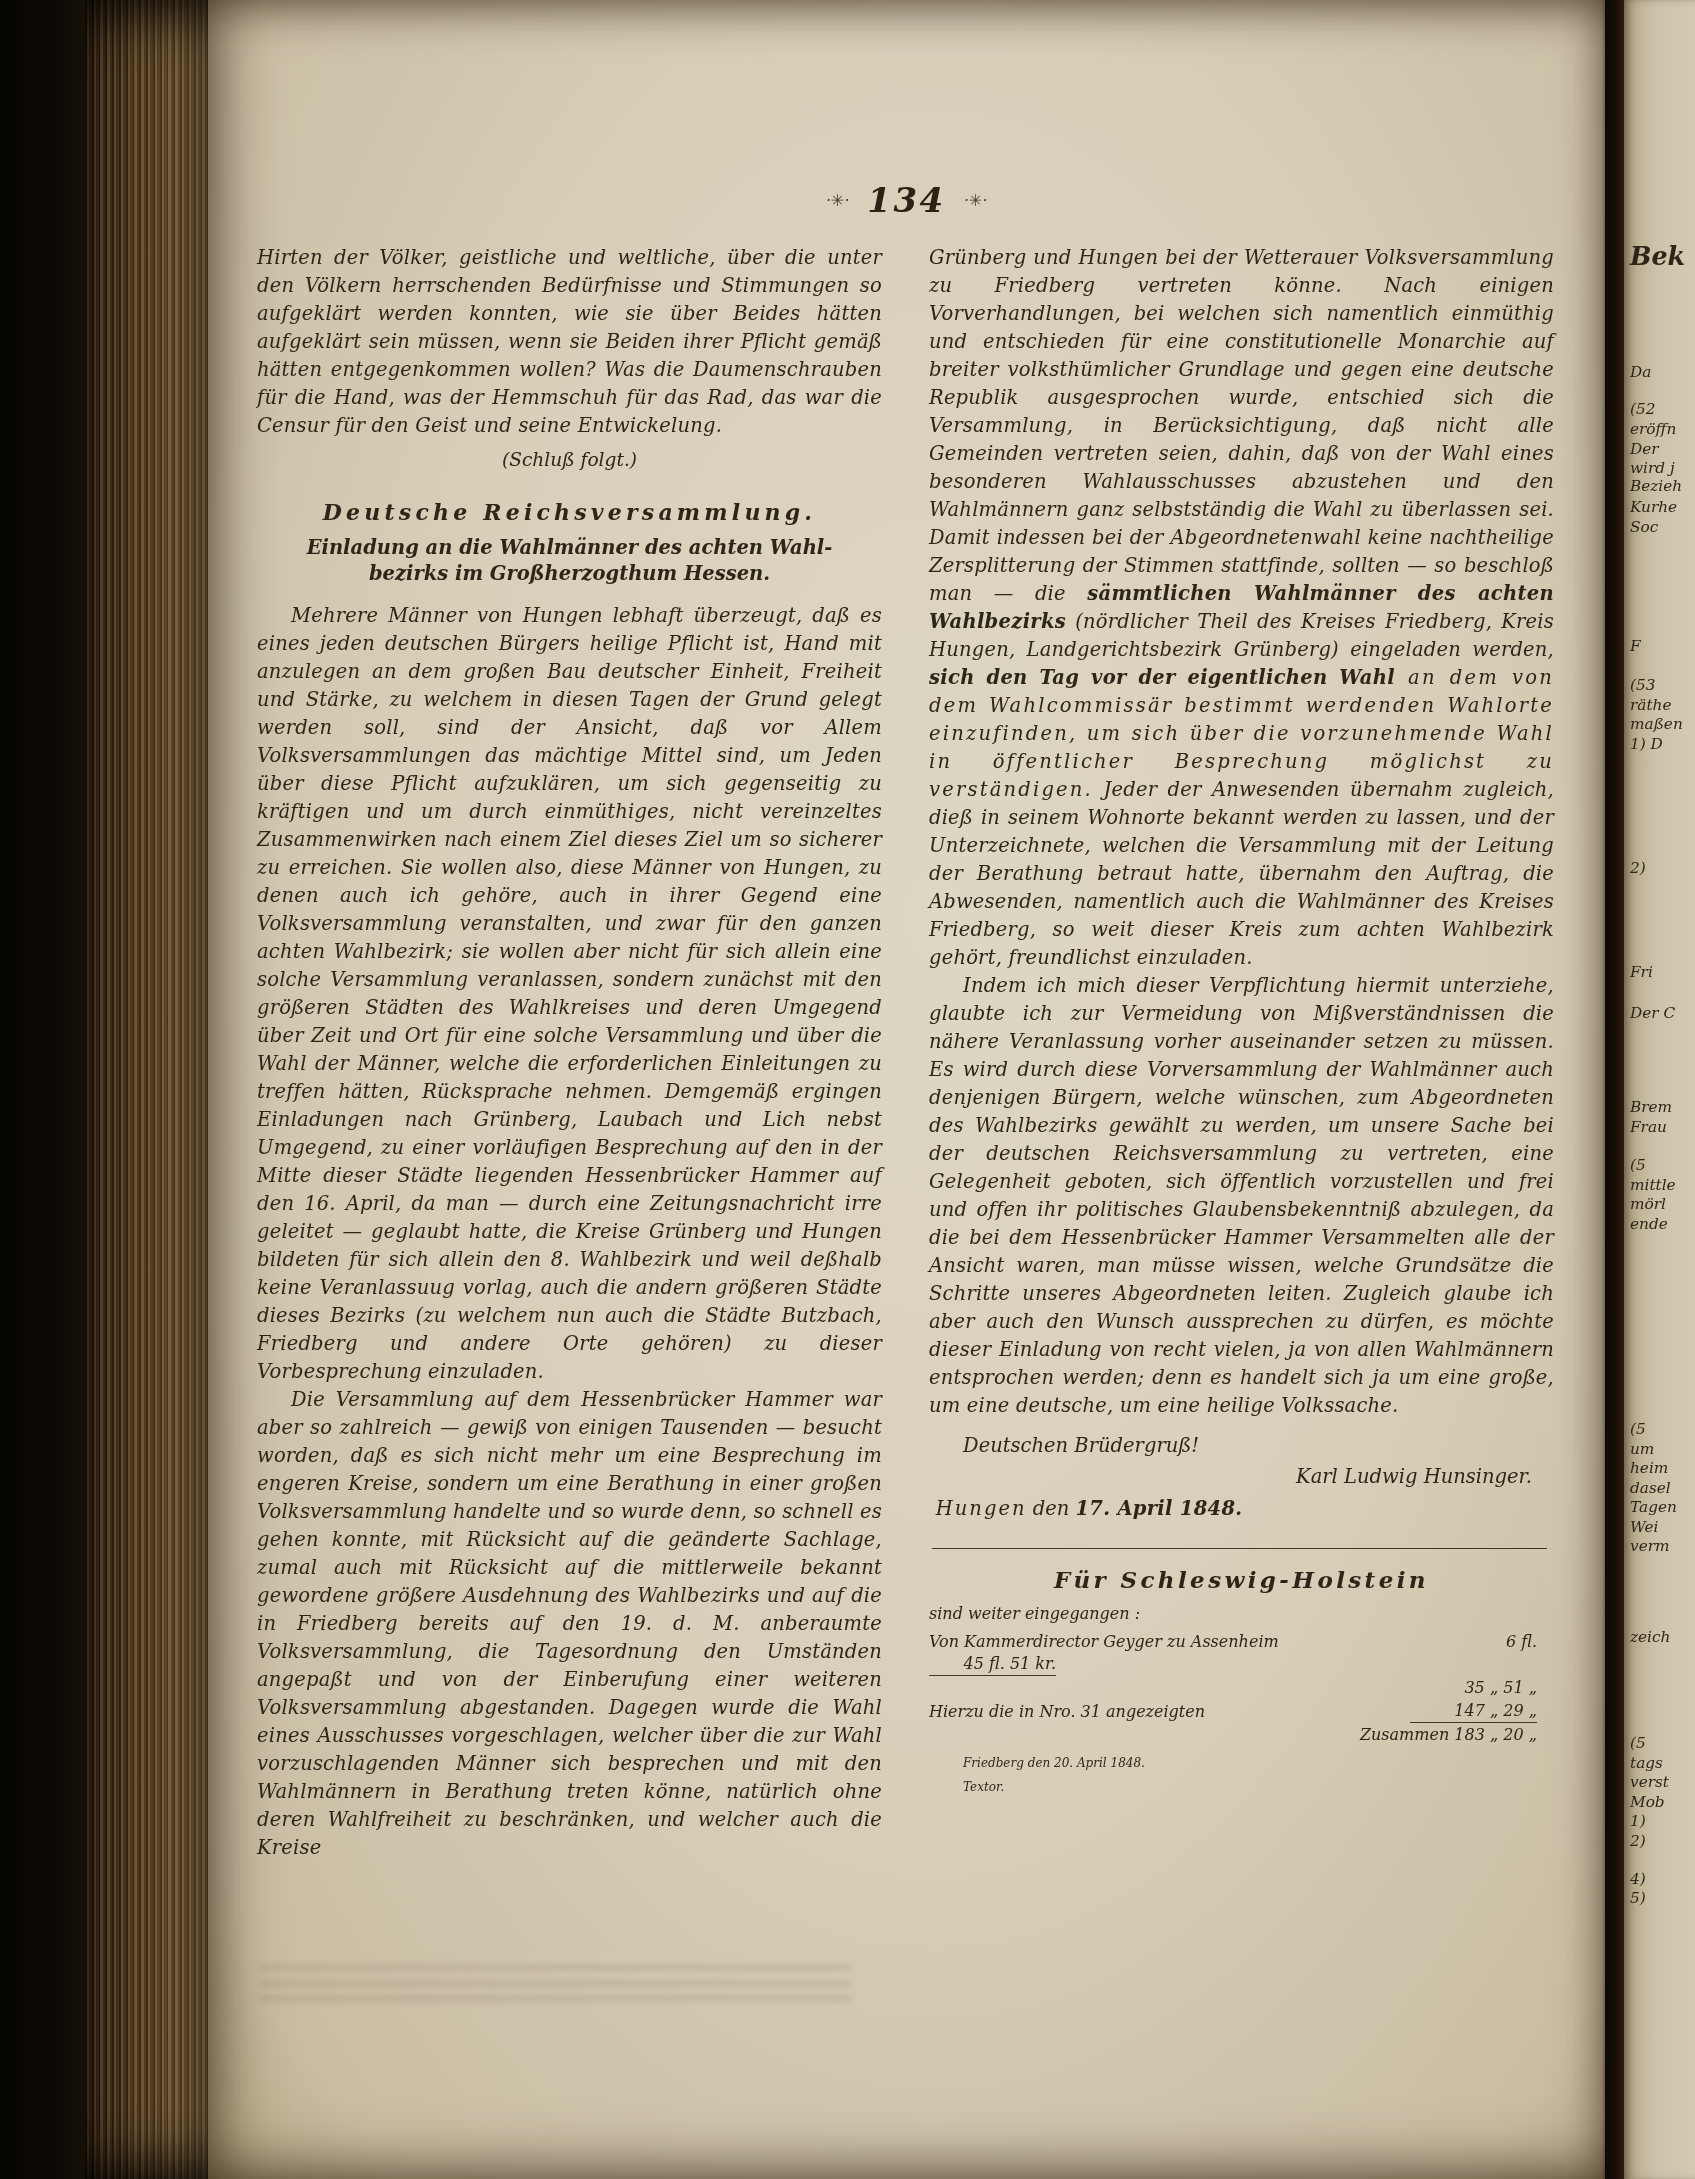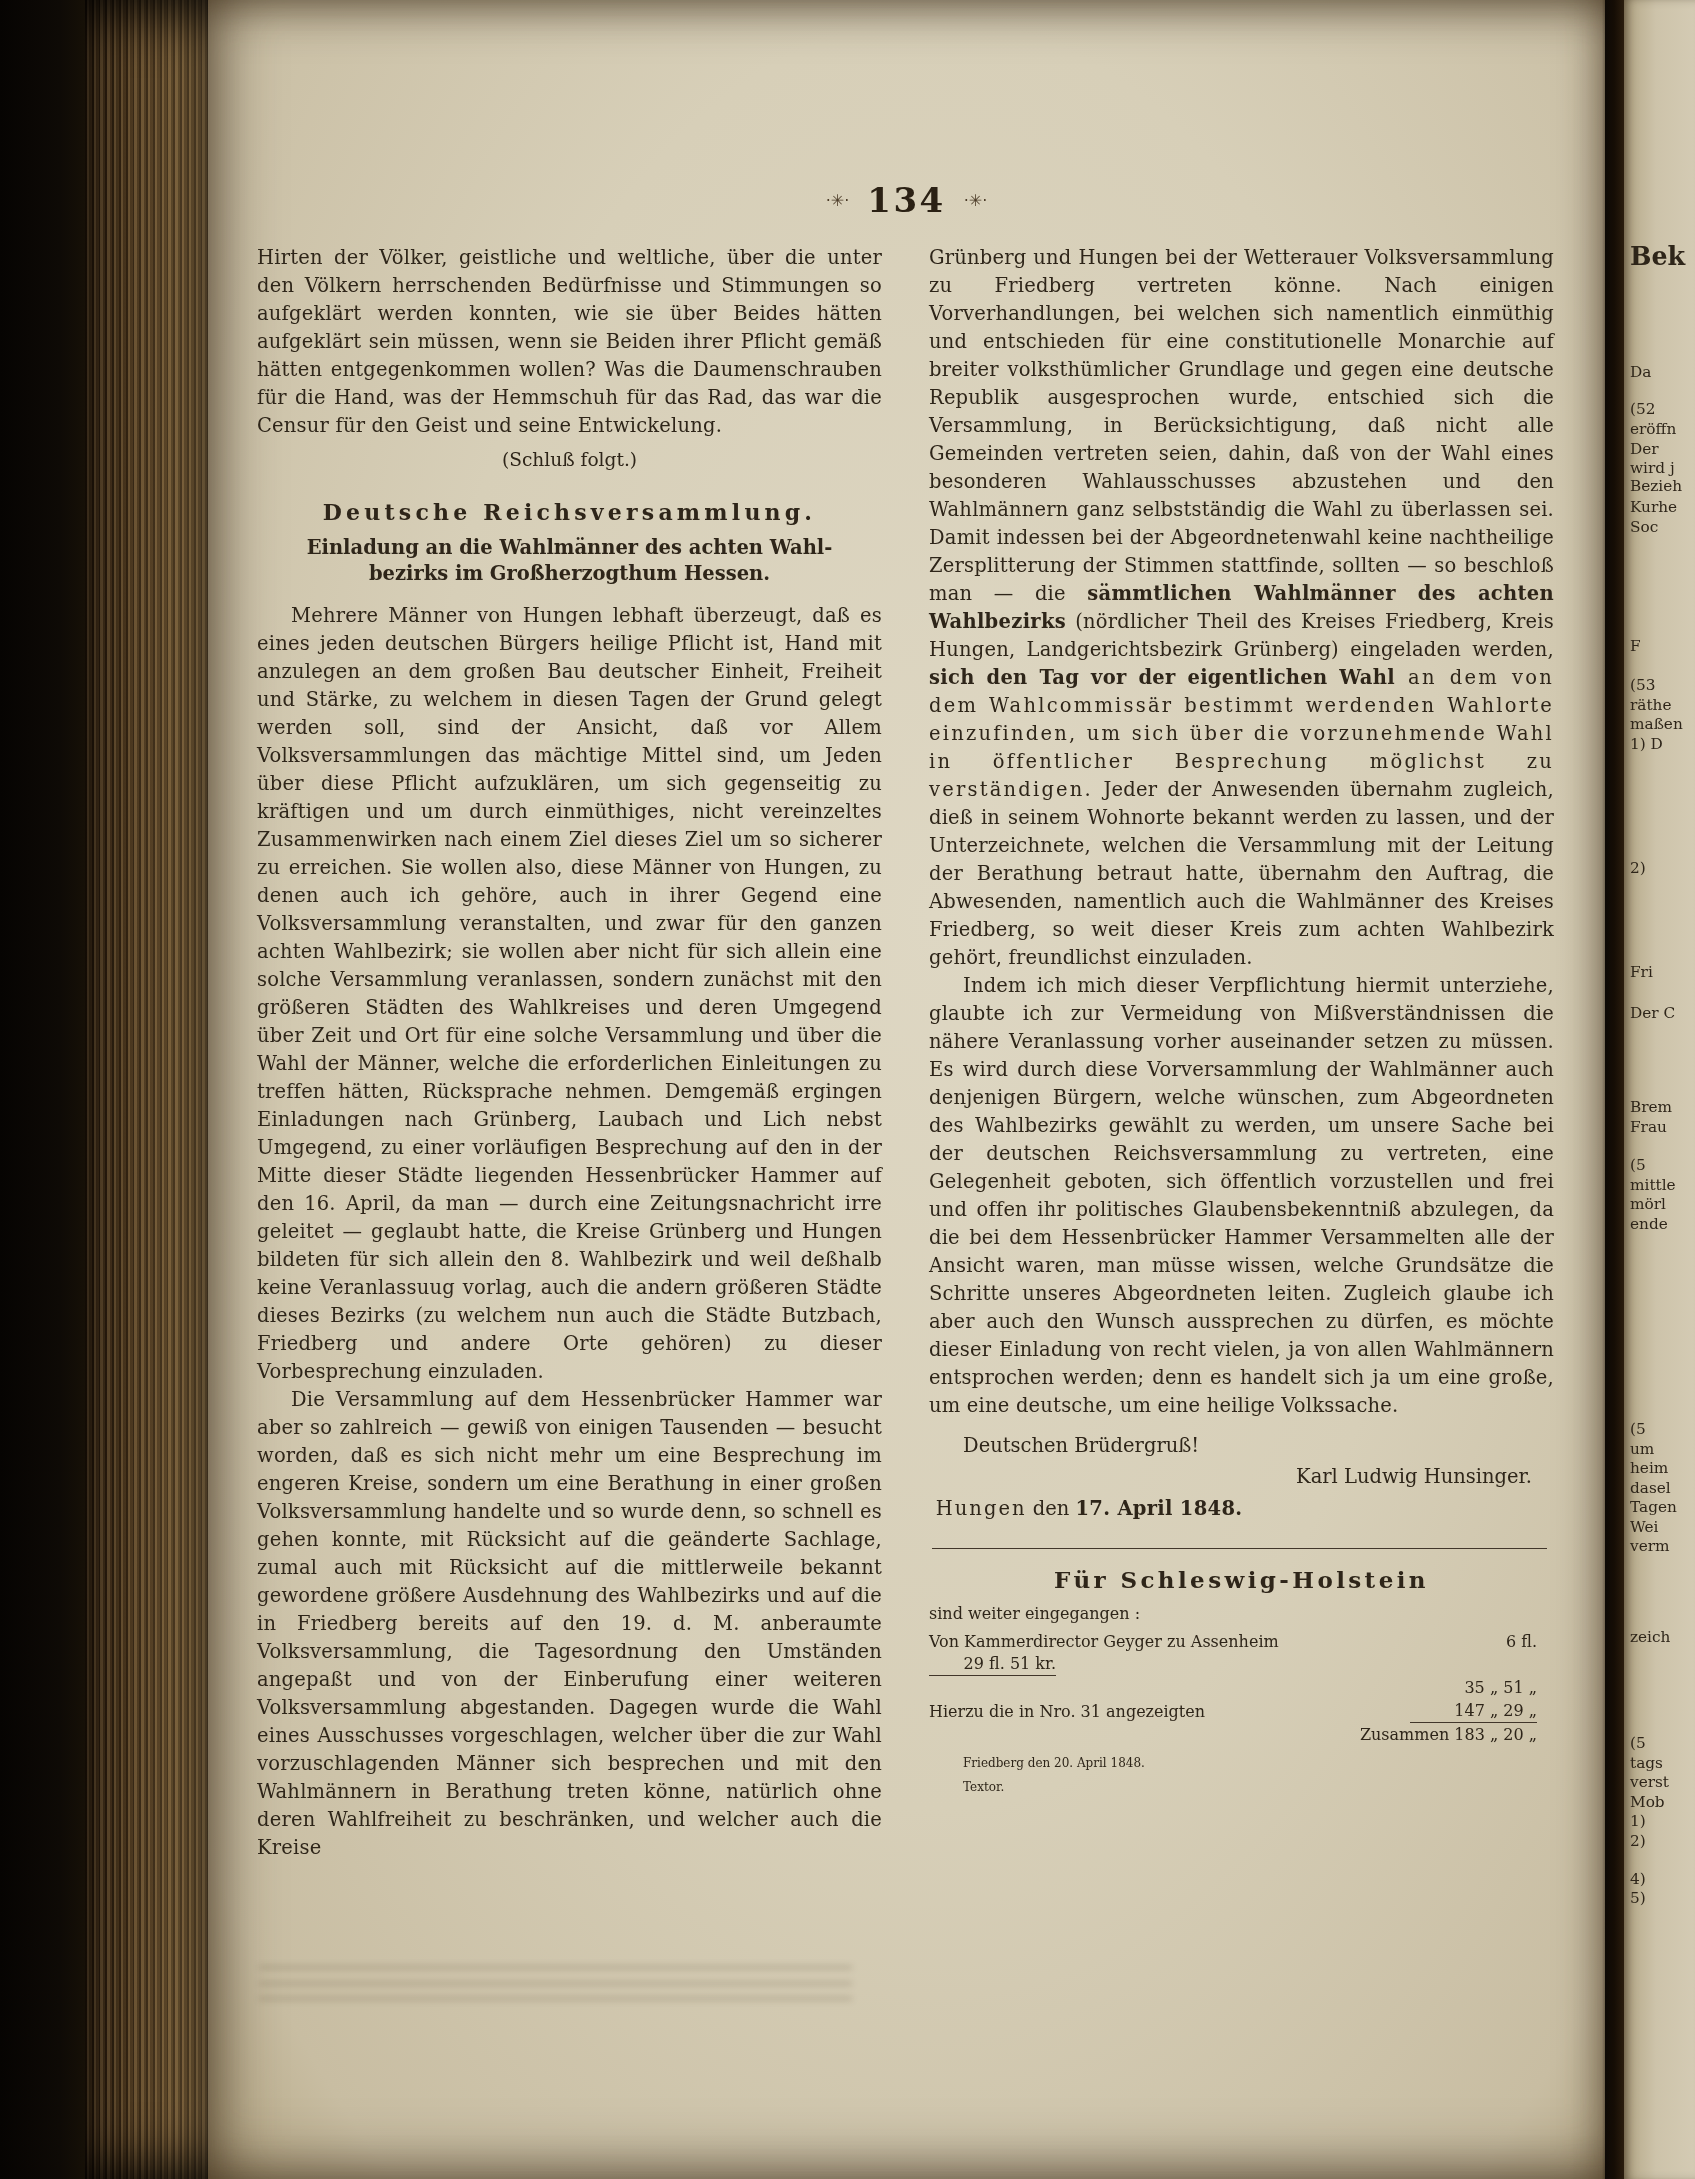--- a/index.html
+++ b/index.html
@@ -1,19 +1,19 @@
 <!DOCTYPE html>
 <html style="font-size:13.6px"><head>
 <meta charset="utf-8">
 <style>
   * { margin:0; padding:0; box-sizing:border-box; }
   html,body { width:1695px; height:2180px; }
   body { background:#0b0806; font-family:"DejaVu Serif", serif; position:relative; overflow:hidden; }
 
-  .photo { position:absolute; inset:0; }
+  .photo { position:absolute; inset:0;font-style:italic; }
 
   .left-black { position:absolute; left:0; top:0; width:85px; height:100%;
     background:linear-gradient(90deg,#060402 0%, #0e0a06 70%, #161007 100%); }
 
   .page-edges { position:absolute; left:85px; top:0; width:123px; height:100%;
     background:
       repeating-linear-gradient(90deg, rgba(30,18,8,.55) 0 1.7px, rgba(125,98,62,.55) 1.7px 4.2px, rgba(70,50,28,.55) 4.2px 6.8px),
       linear-gradient(90deg,#1d1309 0%, #5a4628 45%, #8a7147 85%, #a58a5c 100%);
     box-shadow: inset 0 34px 51px -17px rgba(0,0,0,.8), inset 0 -34px 51px -17px rgba(0,0,0,.8); }
 
@@ -114,21 +114,21 @@
 
         <div class="sh-section">
           <h3 class="sh-heading">Für Schleswig-Holstein</h3>
           <p class="sh-intro">sind weiter eingegangen :</p>
 
           <div class="don-row">
             <span class="don-label">Von Kammerdirector Geyger zu Assenheim</span>
             <span class="don-amt">6 fl.</span>
           </div>
           <div class="don-row">
-            <span class="don-amt underlined">29 fl. 51 kr.</span>
+            <span class="don-amt underlined">45 fl. 51 kr.</span>
           </div>
           <div class="don-subtotal">35 „ 51 „</div>
           <div class="don-row">
             <span class="don-label">Hierzu die in Nro. 31 angezeigten</span>
             <span class="don-amt underlined">147 „ 29 „</span>
           </div>
           <div class="don-total">Zusammen 183 „ 20 „</div>
           <div class="don-footer">
             <span>Friedberg den 20. April 1848.</span>
             <span>Textor.</span>

